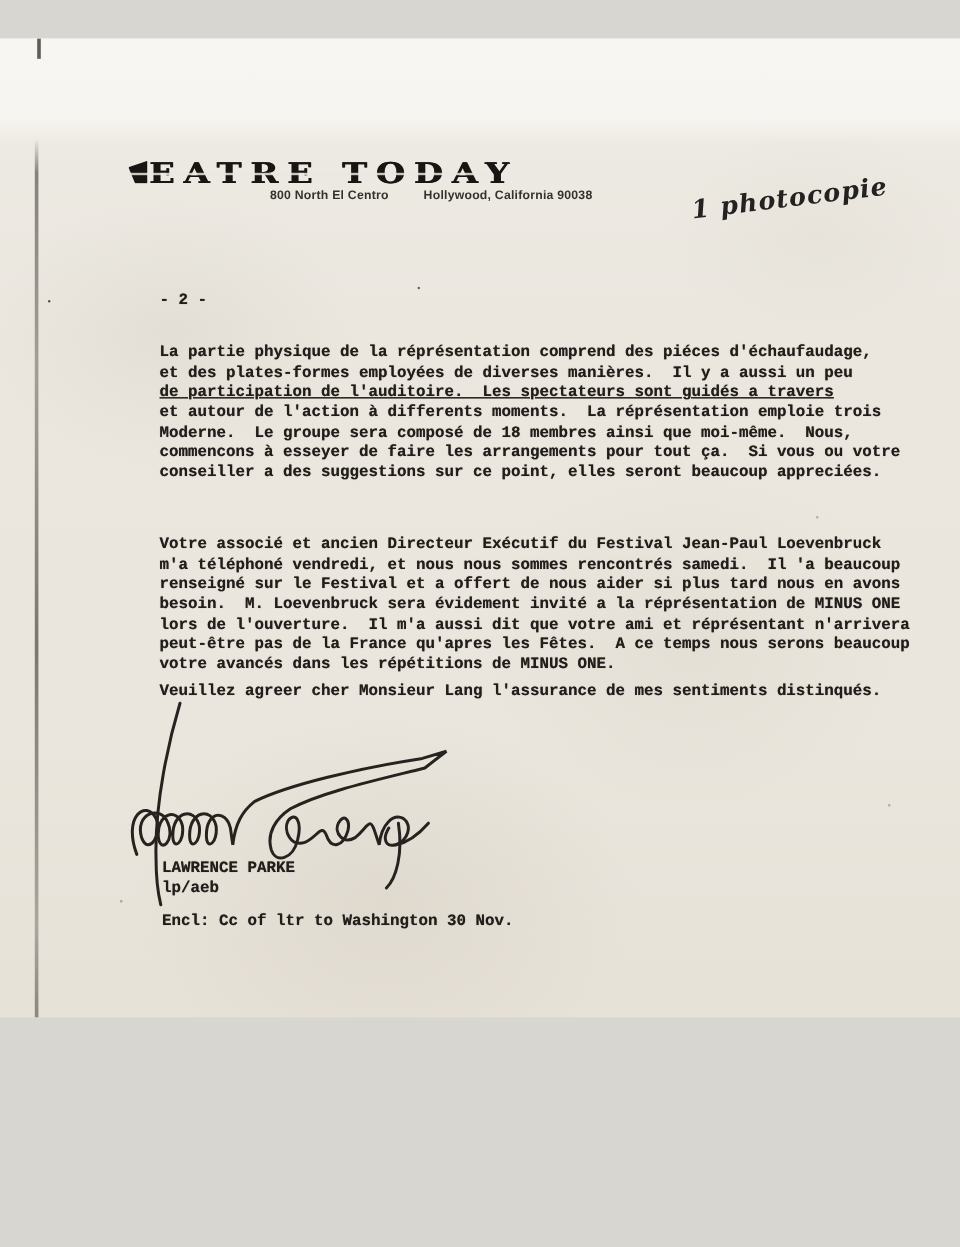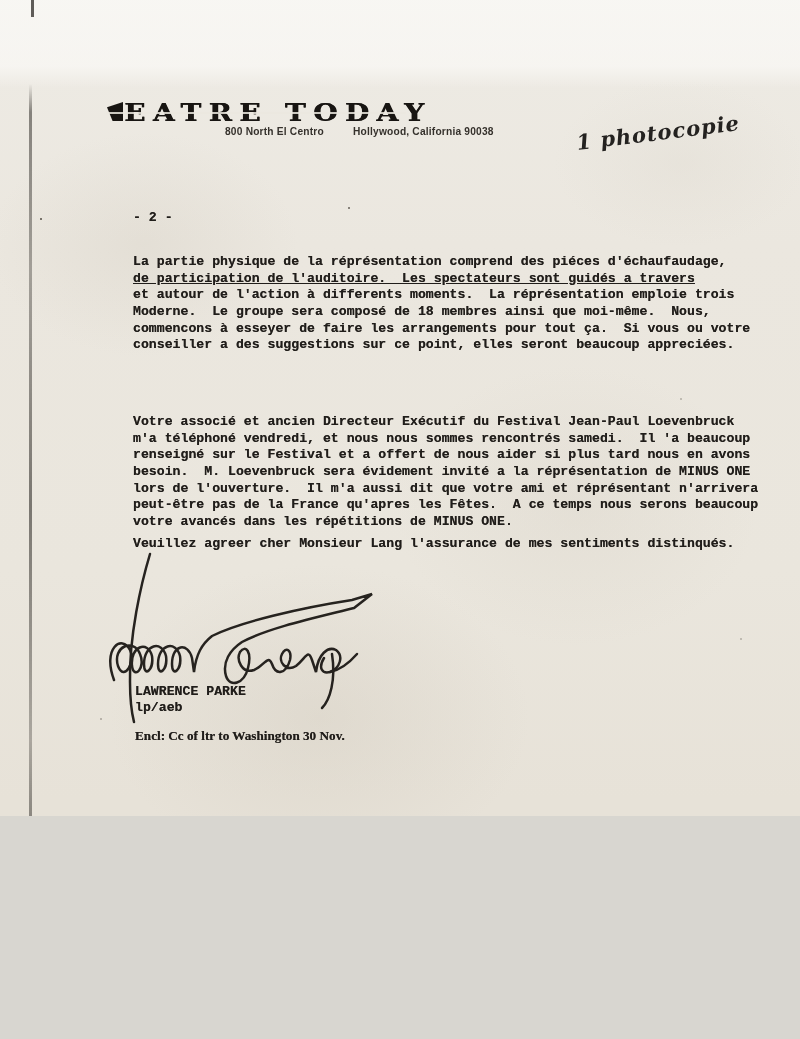--- a/index.html
+++ b/index.html
@@ -5,20 +5,21 @@
   html,body{margin:0;padding:0;background:#d8d6d0;}
   .scan{
     position:relative;width:800px;height:816px;overflow:hidden;
     background:
       radial-gradient(220px 160px at 18% 30%, rgba(205,198,185,.25), rgba(0,0,0,0) 70%),
       radial-gradient(260px 200px at 72% 62%, rgba(206,199,186,.22), rgba(0,0,0,0) 70%),
       radial-gradient(300px 220px at 40% 88%, rgba(200,192,178,.28), rgba(0,0,0,0) 70%),
       radial-gradient(180px 120px at 85% 20%, rgba(212,206,194,.2), rgba(0,0,0,0) 70%),
       linear-gradient(to bottom,#f2f0eb 0%,#edeae3 9%,#ebe7df 30%,#eae6dd 70%,#e7e2d8 98%);
     font-family:"Liberation Sans", sans-serif;
+    margin-top:32px;
   }
   .typewriter{
     position:absolute;
     font-family:"Liberation Mono","DejaVu Sans Mono",monospace;
     font-weight:700;font-size:13.2px;line-height:16.65px;
     color:#201d1a;white-space:pre;letter-spacing:0;
     text-shadow:0 0 .6px rgba(32,29,26,.75);
   }
   .masthead{
     position:absolute;left:124px;top:99px;
@@ -115,20 +116,21 @@
   <div class="masthead-stripe"></div>
   <div class="address" style="left:225px;">800 North El Centro</div>
   <div class="address" style="left:353px;">Hollywood, California 90038</div>
 
   <div class="handnote">1 photocopie</div>
 
   <div class="typewriter" style="left:133px;top:210px;">- 2 -</div>
 
   <div class="para" style="top:254px;">
     <div class="typewriter line" style="position:static;">La partie physique de la réprésentation comprend des piéces d'échaufaudage,</div>
+    <div class="typewriter line" style="position:static;">et des plates-formes employées de diverses manières.  Il y a aussi un peu</div>
     <div class="typewriter line" style="position:static;text-decoration:underline;">de participation de l'auditoire.  Les spectateurs sont guidés a travers</div>
     <div class="typewriter line" style="position:static;">et autour de l'action à differents moments.  La réprésentation emploie trois</div>
     <div class="typewriter line" style="position:static;">Moderne.  Le groupe sera composé de 18 membres ainsi que moi-même.  Nous,</div>
     <div class="typewriter line" style="position:static;">commencons à esseyer de faire les arrangements pour tout ça.  Si vous ou votre</div>
     <div class="typewriter line" style="position:static;">conseiller a des suggestions sur ce point, elles seront beaucoup appreciées.</div>
   </div>
 
   <div class="para" style="top:414px;">
     <div class="typewriter line" style="position:static;">Votre associé et ancien Directeur Exécutif du Festival Jean-Paul Loevenbruck</div>
     <div class="typewriter line" style="position:static;">m'a téléphoné vendredi, et nous nous sommes rencontrés samedi.  Il 'a beaucoup</div>
@@ -159,21 +161,21 @@
                C178,112 186,122 196,116 C206,108 208,98 212,110
                L216,122 C218,104 228,96 236,100 C244,106 240,118 230,122
                C222,124 218,118 224,108"></path>
       <path d="M232,104 C236,130 230,150 222,158"></path>
       <path d="M230,122 C240,120 250,112 257,104"></path>
     </g>
   </svg>
 
   <div class="typewriter" style="left:135px;top:684px;">LAWRENCE PARKE</div>
   <div class="typewriter" style="left:135px;top:700px;">lp/aeb</div>
-  <div class="typewriter" style="left:135px;top:728px;font-family:Liberation Serif, serif;">Encl: Cc of ltr to Washington 30 Nov.</div>
+  <div class="typewriter" style="left:135px;top:728px;">Encl: Cc of ltr to Washington 30 Nov.</div>
 
   <div class="watermark">
     <div class="wm-ring"></div>
     <div class="wm-smalltext">
       <div>Biblioteca</div>
       <div>statale</div>
     </div>
     <div class="wm-name"><span class="b">B</span><span>aldini</span></div>
     <svg class="wm-book" width="92" height="36" viewBox="0 0 92 36">
       <g fill="none" stroke="#e0744a" stroke-width="7">

